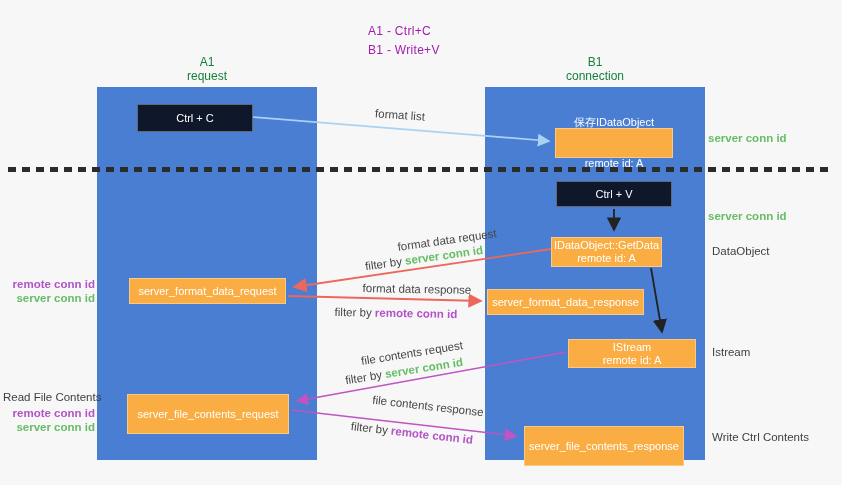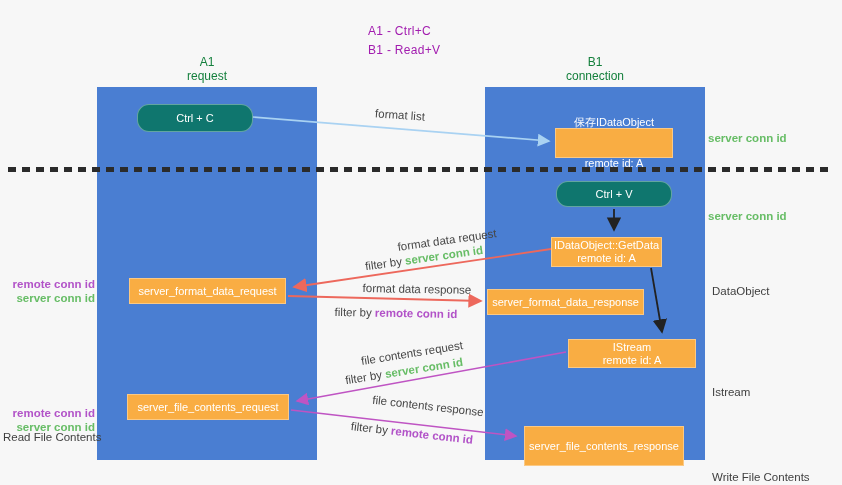--- a/index.html
+++ b/index.html
@@ -27,41 +27,41 @@
     background:repeating-linear-gradient(90deg,#2b2b2b 0 8px,transparent 8px 14px);
     z-index:3;
   }
   svg.arrows { position:absolute; inset:0; z-index:4; pointer-events:none; }
   .node {
     position:absolute; z-index:5;
     display:flex; flex-direction:column; align-items:center; justify-content:center;
     color:#fff; font-size:11px; line-height:13px; text-align:center;
     border:1px solid rgba(255,255,255,.35);
   }
-  .node.green { background:#0f766e;border-radius:12px; }
+  .node.green { background:#0f172a; }
   .node.orange { background:#f9ad43; }
   .arrow-label {
     position:absolute; z-index:6; white-space:nowrap;
     font-size:11.5px; color:#474747;
     transform-origin:center center;
   }
   .side-label { position:absolute; z-index:6; white-space:nowrap; font-size:11.5px; }
   .green-text { color:#67bd66; font-weight:bold; }
   .purple-text { color:#b253c8; font-weight:bold; }
-  .dark-text { color:#3f3f3f;margin-top:40px; }
+  .dark-text { color:#3f3f3f; }
   .left-ids { text-align:right; width:95px; left:0; line-height:14px; }
 </style>
 </head>
 <body>
 
 <div id="stage">
 
   <div class="title">
     <div>A1 - Ctrl+C</div>
-    <div>B1 - Read+V</div>
+    <div>B1 - Write+V</div>
   </div>
 
   <div class="lifeline-head" style="left:97px;">
     <div>A1</div>
     <div>request</div>
   </div>
   <div class="lifeline-head" style="left:485px;">
     <div>B1</div>
     <div>connection</div>
   </div>
@@ -119,21 +119,21 @@
 
   <div class="node orange" style="left:487px; top:289px; width:157px; height:26px;text-align:right;">
     <span>server_format_data_response</span>
   </div>
 
   <div class="node orange" style="left:568px; top:339px; width:128px; height:29px;">
     <span>IStream</span>
     <span>remote id: A</span>
   </div>
 
-  <div class="node orange" style="left:127px; top:394px; width:162px; height:26px;">
+  <div class="node orange" style="left:127px; top:394px; width:162px; height:40px;">
     <span>server_file_contents_request</span>
   </div>
 
   <div class="node orange" style="left:524px; top:426px; width:160px; height:40px;">
     <span>server_file_contents_response</span>
   </div>
 
   <div class="arrow-label" style="left:400px; top:115px; transform:translate(-50%,-50%) rotate(4deg);">format list</div>
 
   <div class="arrow-label" style="left:447px; top:240px; transform:translate(-50%,-50%) rotate(-8deg);">format data request</div>
@@ -157,21 +157,21 @@
   <div class="arrow-label" style="left:428px; top:406px; transform:translate(-50%,-50%) rotate(6.5deg);">file contents response</div>
   <div class="arrow-label" style="left:412px; top:433px; transform:translate(-50%,-50%) rotate(6.5deg);">
     <span>filter by</span>
     <span class="purple-text">remote conn id</span>
   </div>
 
   <div class="side-label green-text" style="left:708px; top:132px;">server conn id</div>
   <div class="side-label green-text" style="left:708px; top:210px;">server conn id</div>
   <div class="side-label dark-text" style="left:712px; top:245px;">DataObject</div>
   <div class="side-label dark-text" style="left:712px; top:346px;">Istream</div>
-  <div class="side-label dark-text" style="left:712px; top:431px;">Write File Contents</div>
+  <div class="side-label dark-text" style="left:712px; top:431px;">Write Ctrl Contents</div>
 
   <div class="side-label left-ids" style="top:277px;">
     <div class="purple-text">remote conn id</div>
     <div class="green-text">server conn id</div>
   </div>
   <div class="side-label dark-text" style="left:3px; top:391px;">Read File Contents</div>
   <div class="side-label left-ids" style="top:406px;">
     <div class="purple-text">remote conn id</div>
     <div class="green-text">server conn id</div>
   </div>

